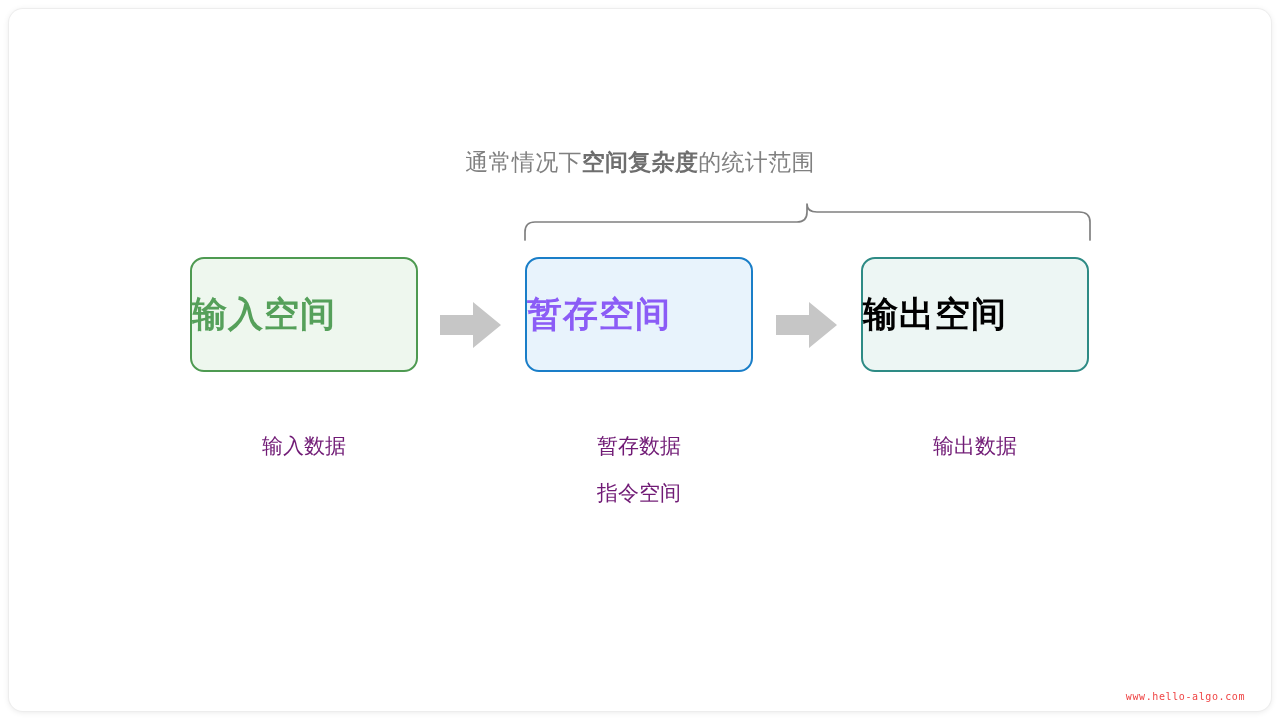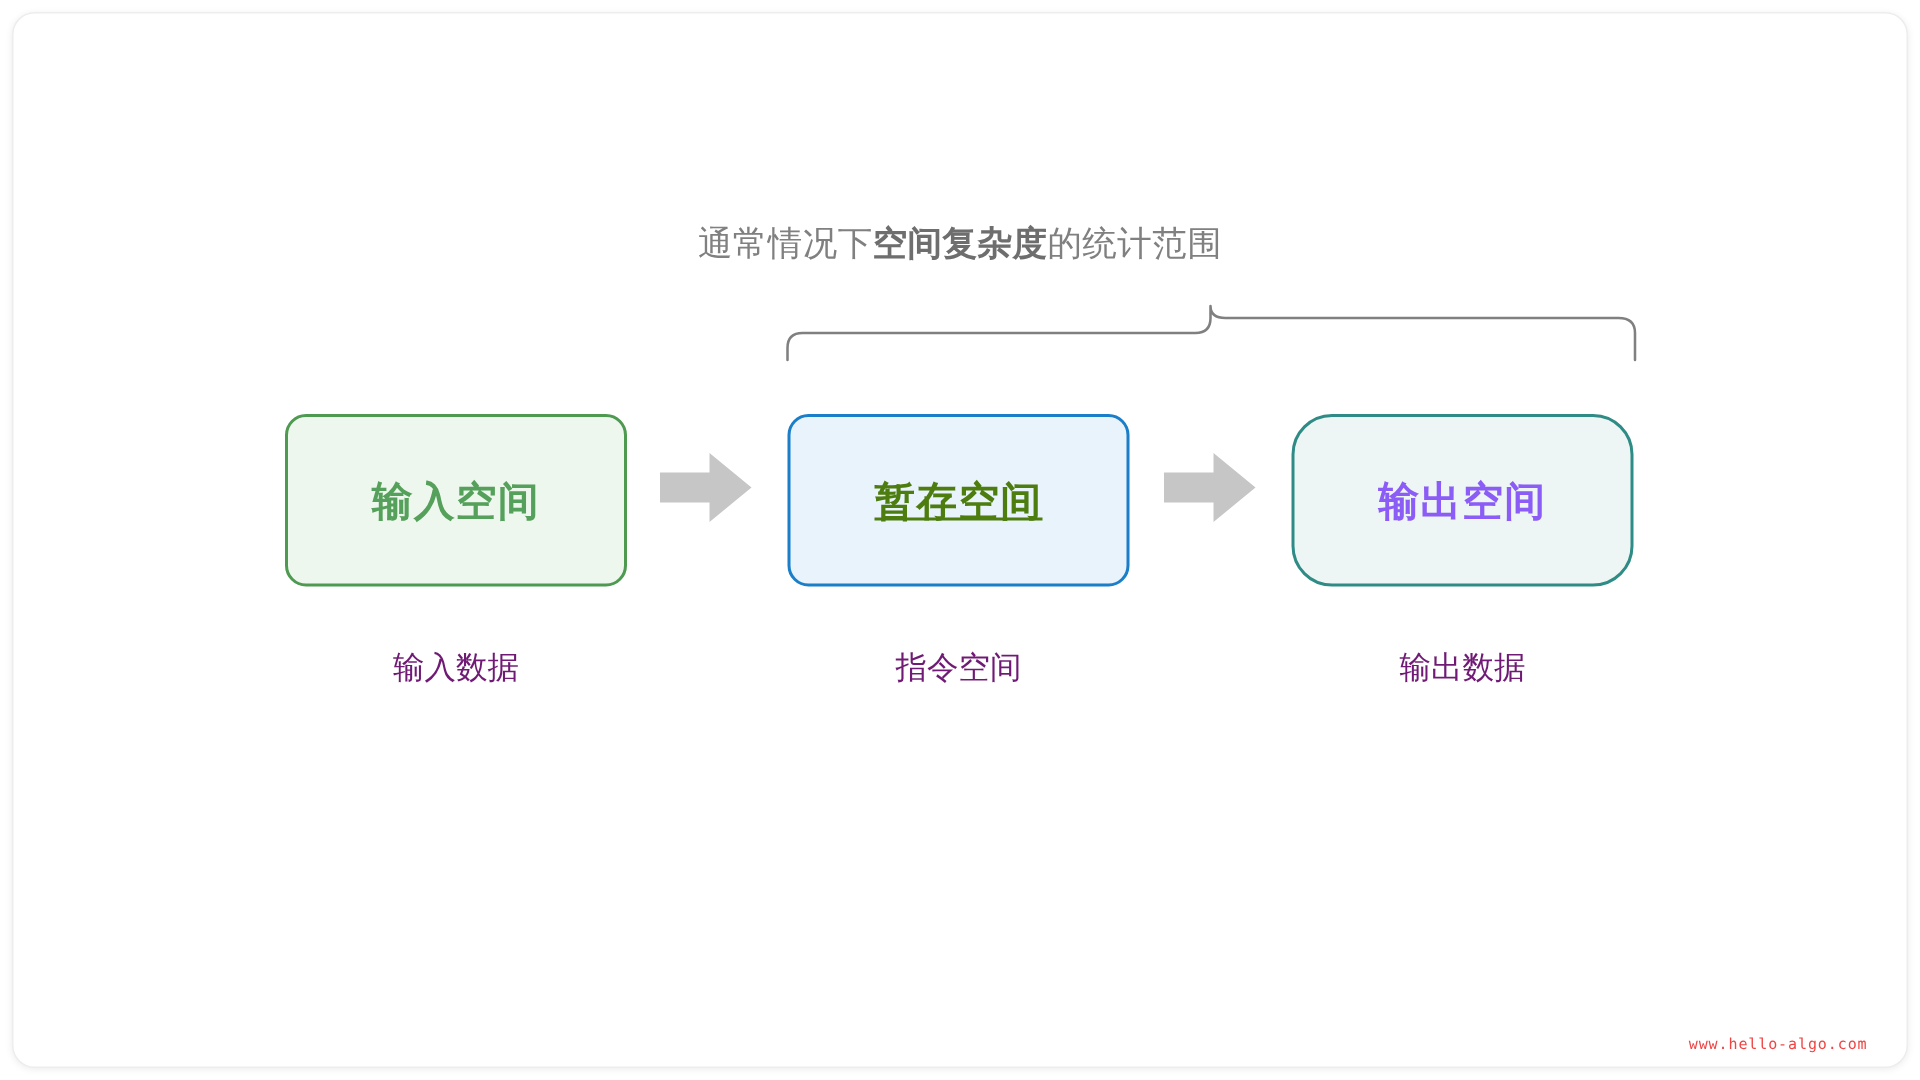--- a/index.html
+++ b/index.html
@@ -58,37 +58,37 @@
     position: absolute;
     left: 515px;
     top: 196px;
     width: 585px;
     height: 52px;
   }
 
   
   .box {
     position: absolute;
-    top: 276px;
+    top: 257px;
     width: 228px;
     height: 115px;
     border-radius: 14px;
     border-style: solid;
     border-width: 2px;
     box-sizing: border-box;
     display: flex;
     align-items: center;
-    justify-content: center;
-    font-size: 27px;
+    justify-content: flex-start;
+    font-size: 35px;
     font-weight: bold;
     letter-spacing: 1px;
   }
   #box-input  { left: 190px; background: #eef7ee; border-color: #4e9a51; color: #55a05a; }
-  #box-temp   { left: 525px; background: #e8f3fc; border-color: #1a7ec8; color: #4d7c0f; text-decoration: underline; }
-  #box-output { left: 861px; background: #edf6f4; border-color: #2e8b85; color: #8b5cf6; border-radius: 27px; }
+  #box-temp   { left: 525px; background: #e8f3fc; border-color: #1a7ec8; color: #8b5cf6; }
+  #box-output { left: 861px; background: #edf6f4; border-color: #2e8b85; color: #000000; }
 
   
   .arrow {
     position: absolute;
     top: 301px;
     width: 62px;
     height: 48px;
   }
   #arrow-1 { left: 440px; }
   #arrow-2 { left: 776px; }
@@ -152,20 +152,21 @@
   <div class="arrow" id="arrow-2">
     <svg width="62" height="48" viewBox="0 0 62 48" xmlns="http://www.w3.org/2000/svg">
       <path d="M0 14 L33 14 L33 1 L61 24 L33 47 L33 34 L0 34 Z" fill="#c6c6c6"></path>
     </svg>
   </div>
 
   <div class="caption-col" id="cap-input">
     <div>输入数据</div>
   </div>
   <div class="caption-col" id="cap-temp">
+    <div>暂存数据</div>
     <div>指令空间</div>
   </div>
   <div class="caption-col" id="cap-output">
     <div>输出数据</div>
   </div>
 
   <div id="watermark">www.hello-algo.com</div>
 </div>
 
 </body></html>

